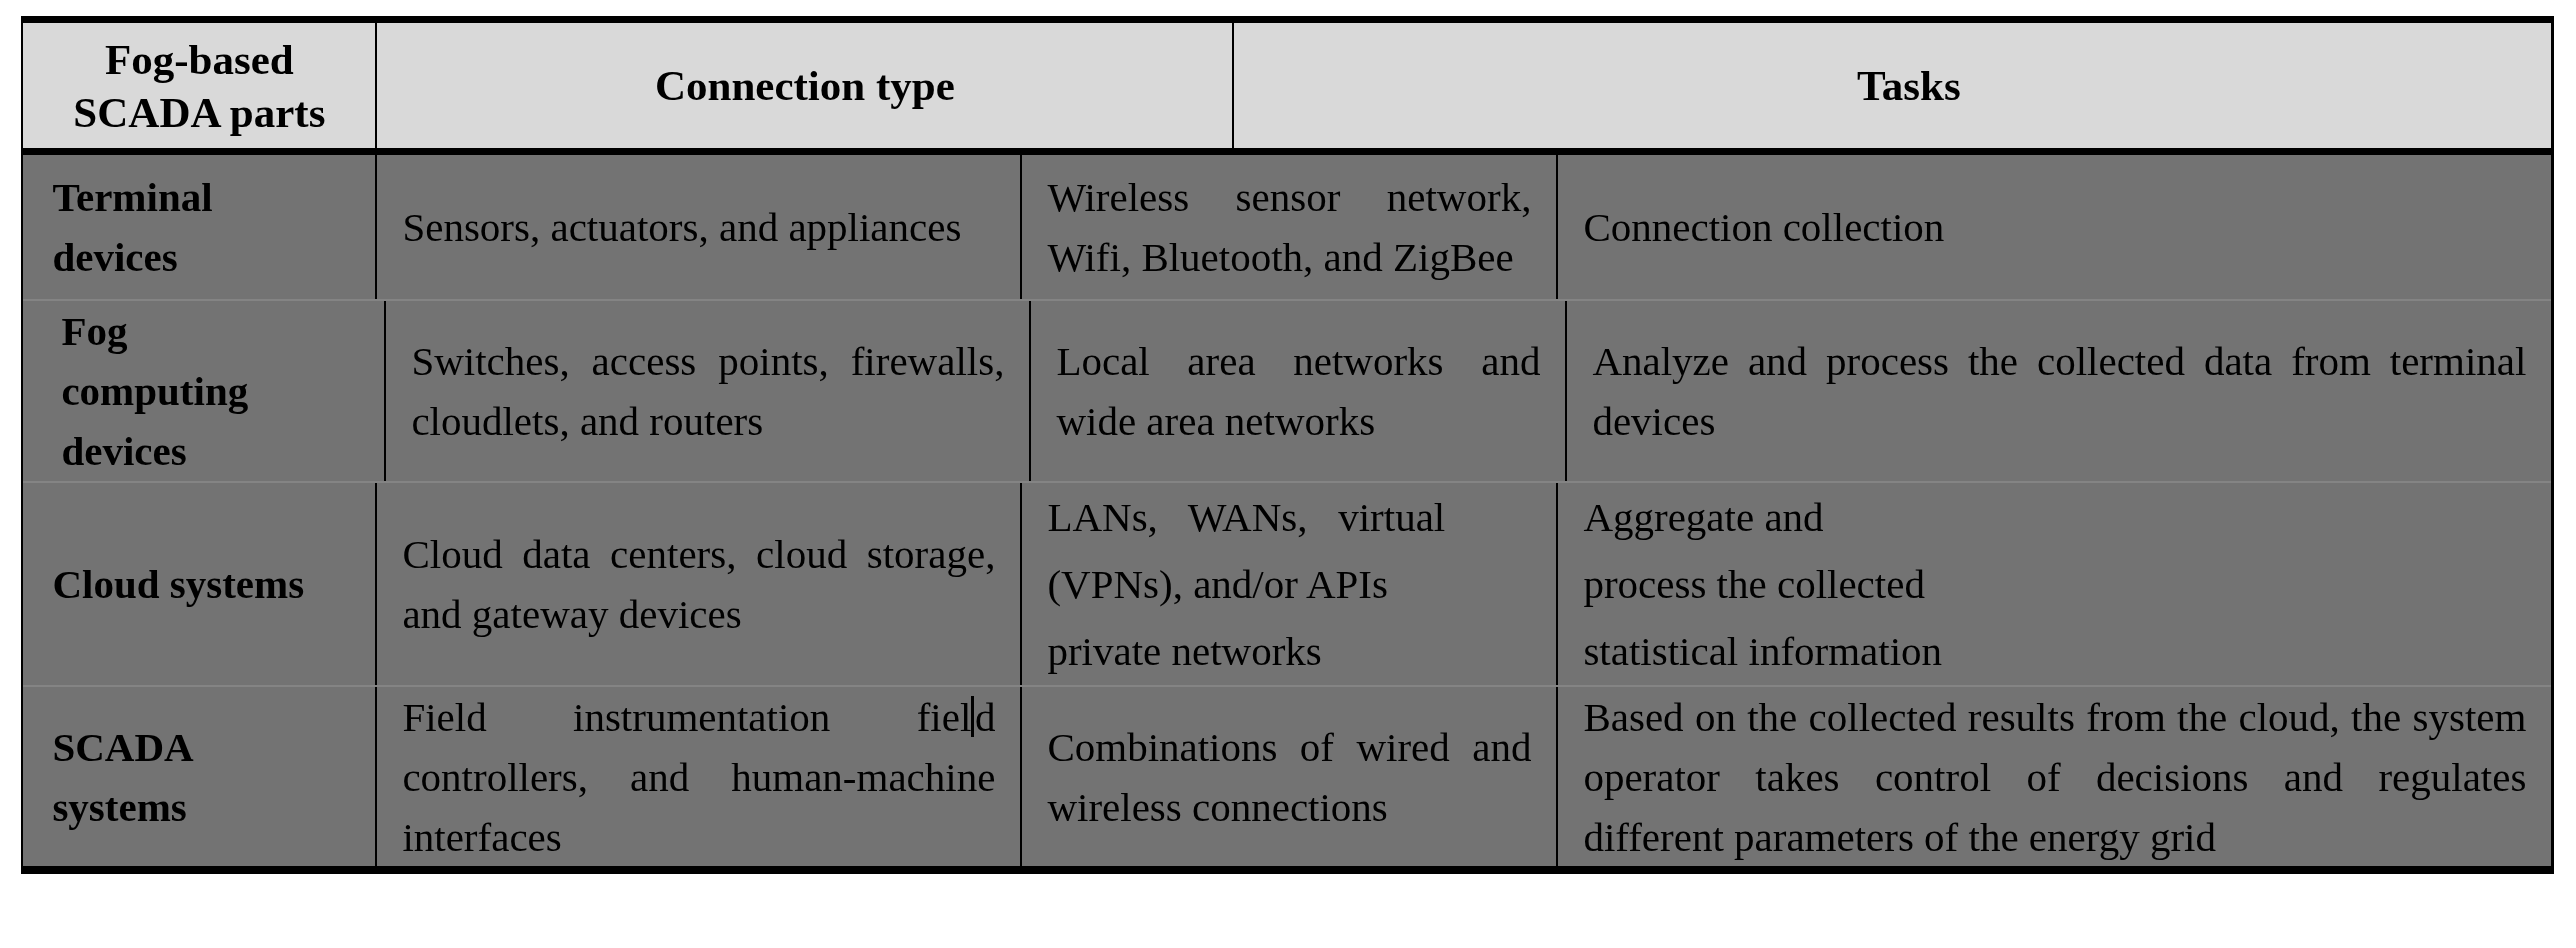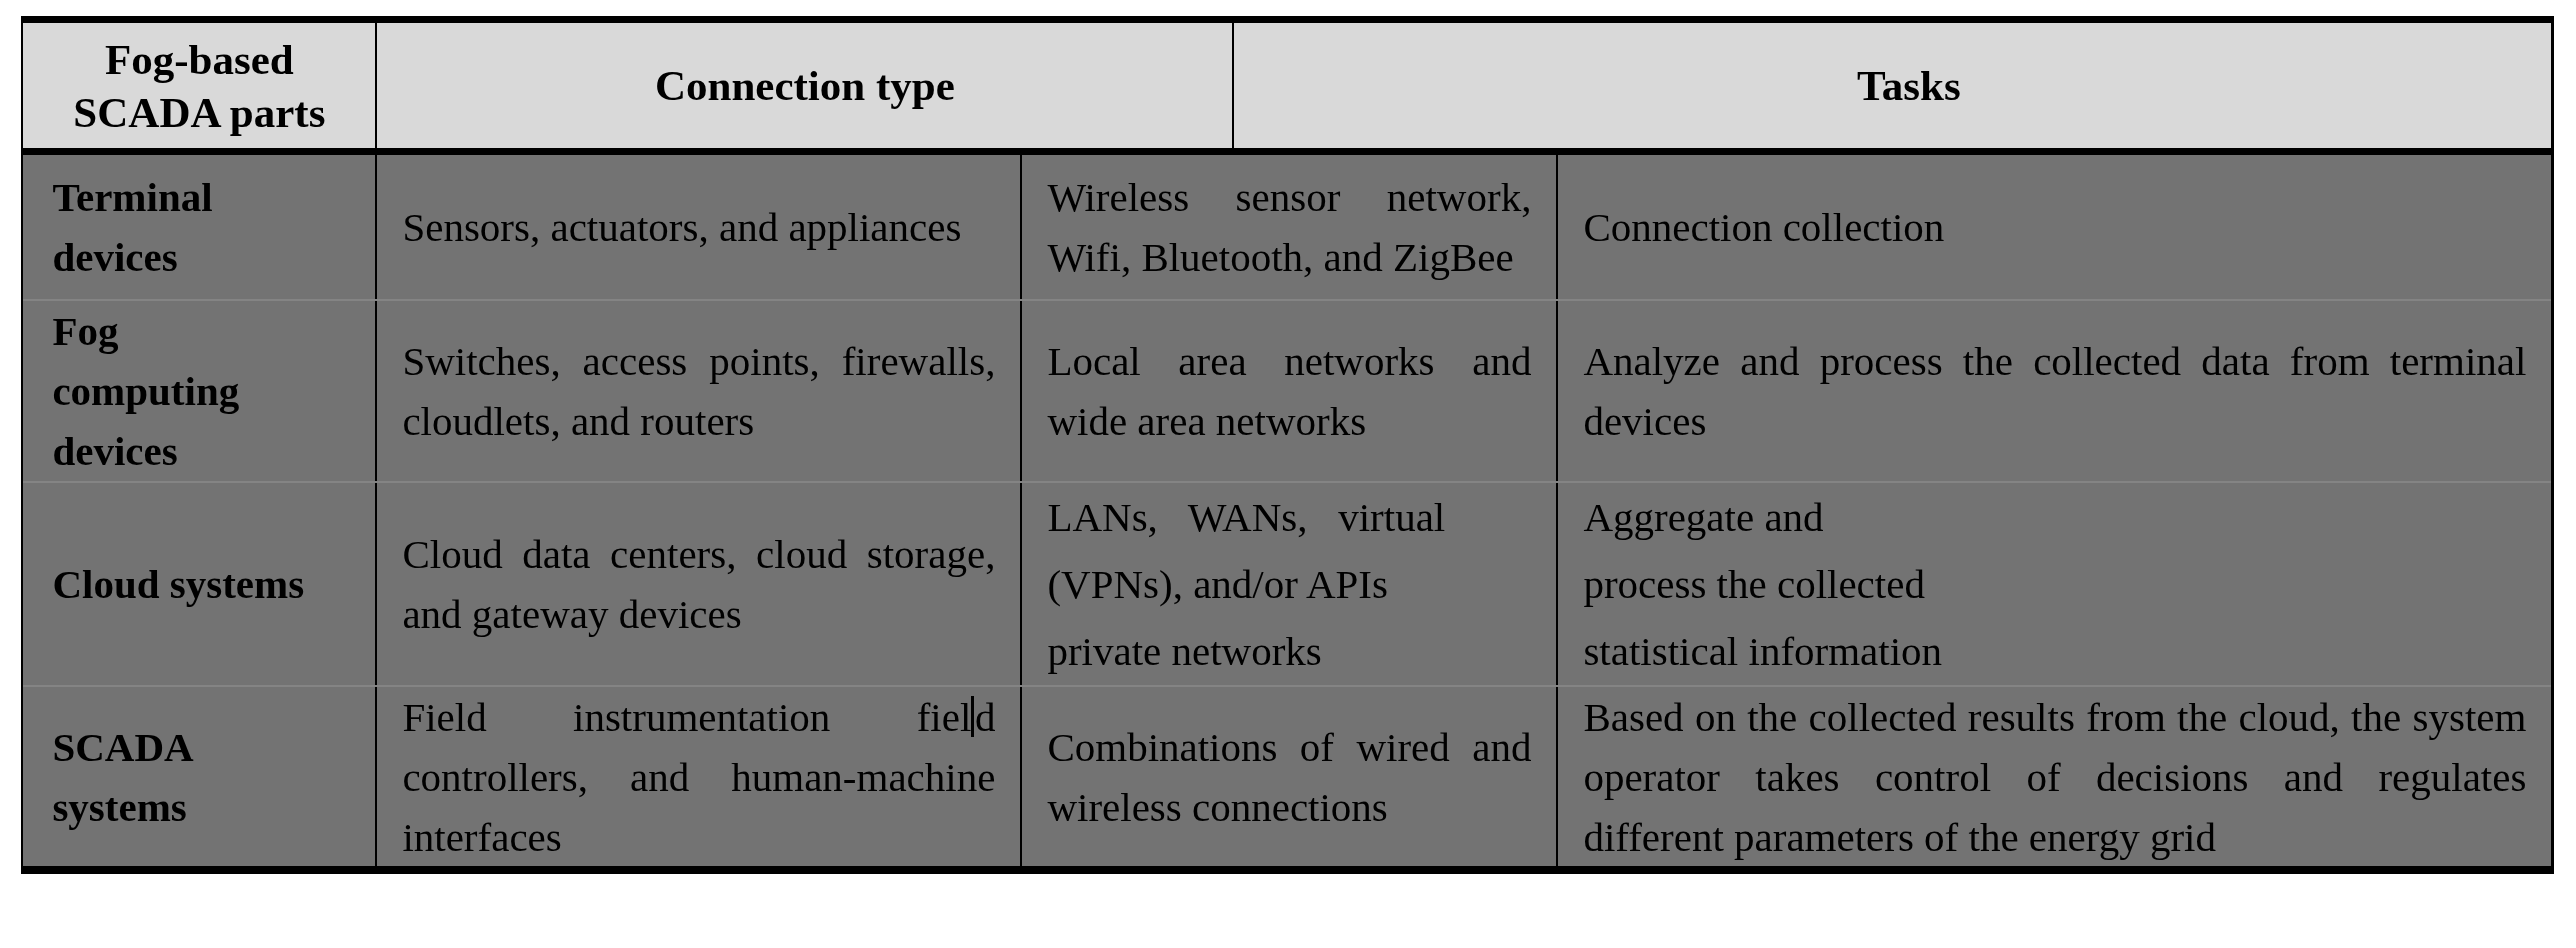--- a/index.html
+++ b/index.html
@@ -51,21 +51,21 @@
   .th.c2 { width: 491px; border-left: 2.9px solid #000; }
   .th.c3 { width: 857px; border-left: 2.9px solid #000; }
   .th.c4 { flex: 1; border-left: 2.9px solid #000; padding-left: 32px; }
   
   .row {
     display: flex;
     box-sizing: border-box;
   }
   .row + .row { border-top: 2.9px solid #848484; }
   .r1 { height: 144px; }
-  .r2 { height: 182px; }
+  .r2 { height: 182px; padding-left: 9px; }
   .r3 { height: 204px; }
   .r4 { height: 181px; font-family: Liberation Serif, serif; }
   .td {
     display: flex;
     align-items: center;
     box-sizing: border-box;
     padding: 0 25px;
     font-size: 41px;
     line-height: 60px;
     overflow: hidden;

